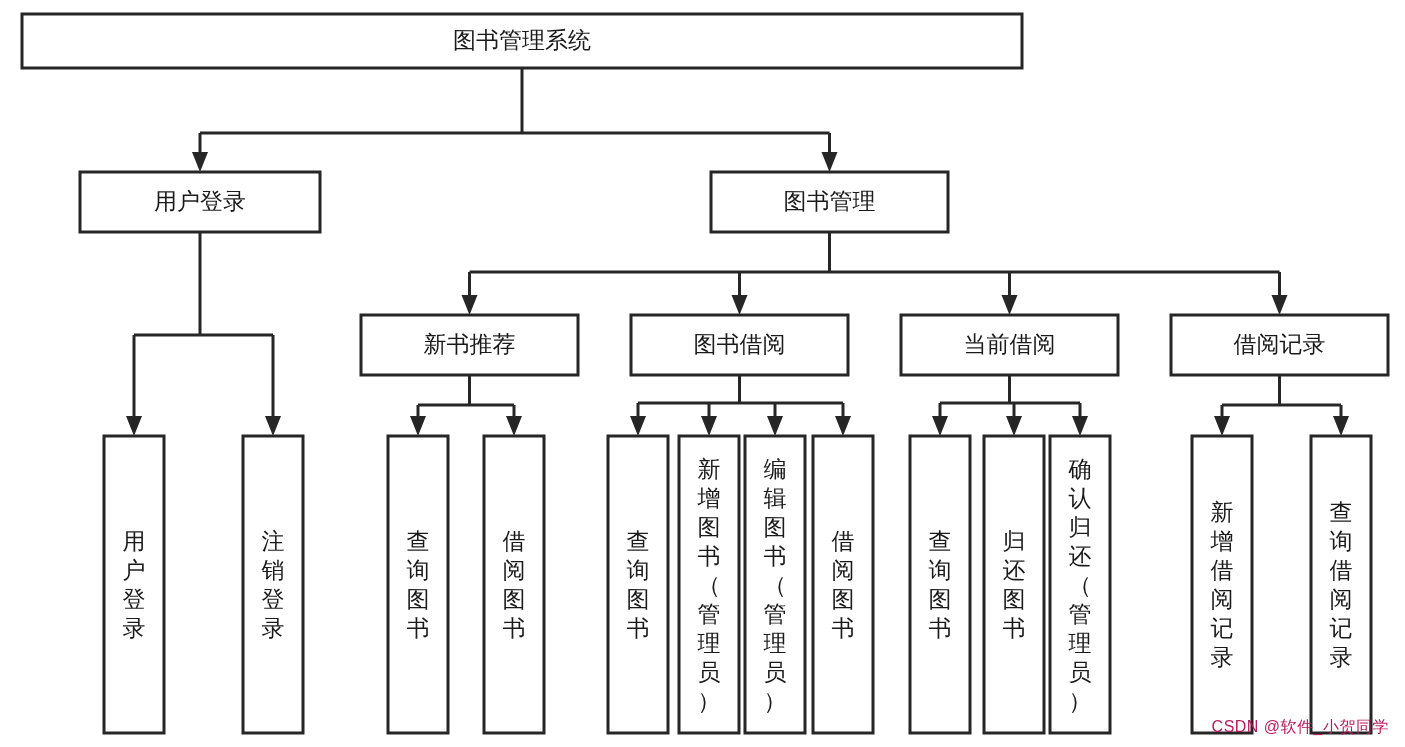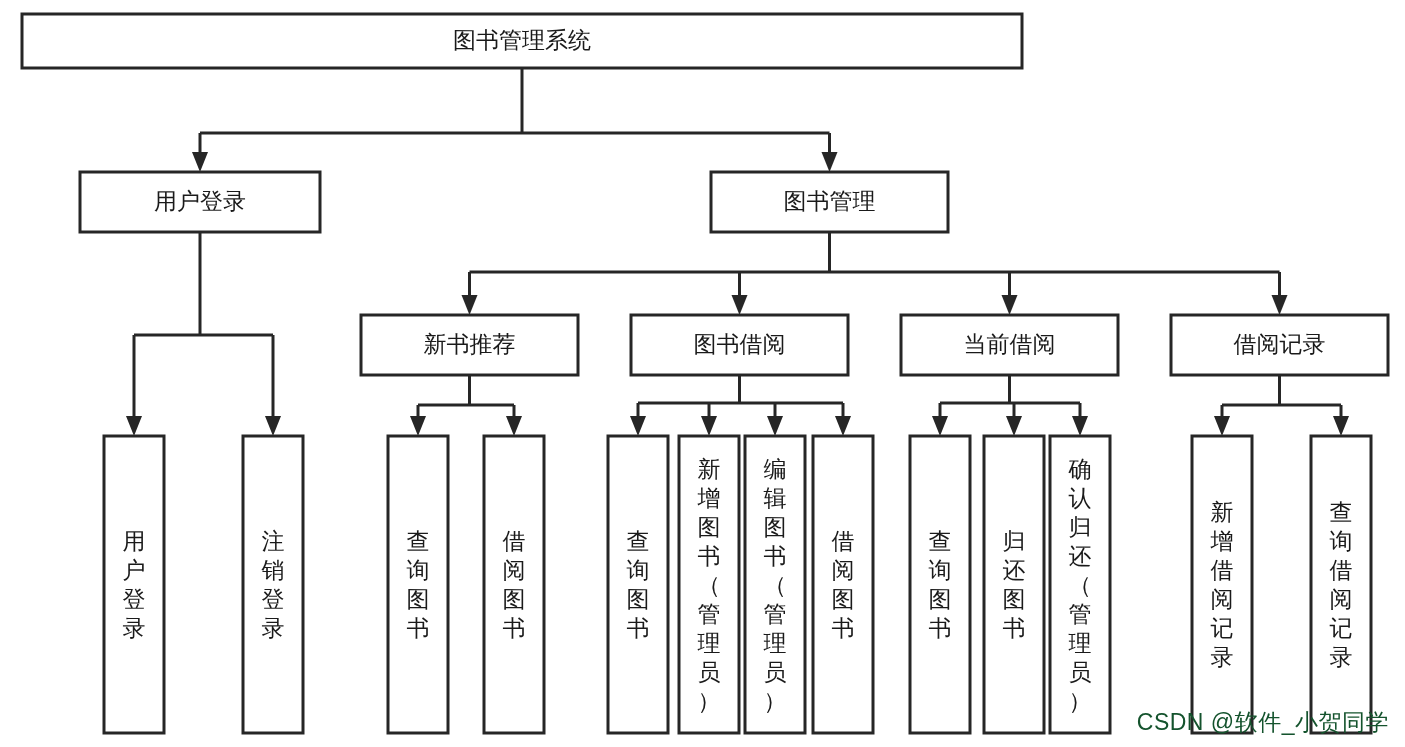--- a/index.html
+++ b/index.html
@@ -52,22 +52,22 @@
   .node-label-vertical {
     fill: #1a1a1a;
     font-family: "Liberation Sans", "DejaVu Sans", sans-serif;
     font-size: 23px;
     text-anchor: middle;
   }
   .watermark {
     position: absolute;
     right: 16px;
     bottom: 6px;
-    color: #14532d;
-    font-size: 23px;
+    color: #be185d;
+    font-size: 16px;
     font-family: "Liberation Sans", "DejaVu Sans", sans-serif;
     letter-spacing: 0.5px;
     white-space: nowrap;
     user-select: none;
   }
 </style>
 </head>
 <body>
 
 <div id="diagram-root">

